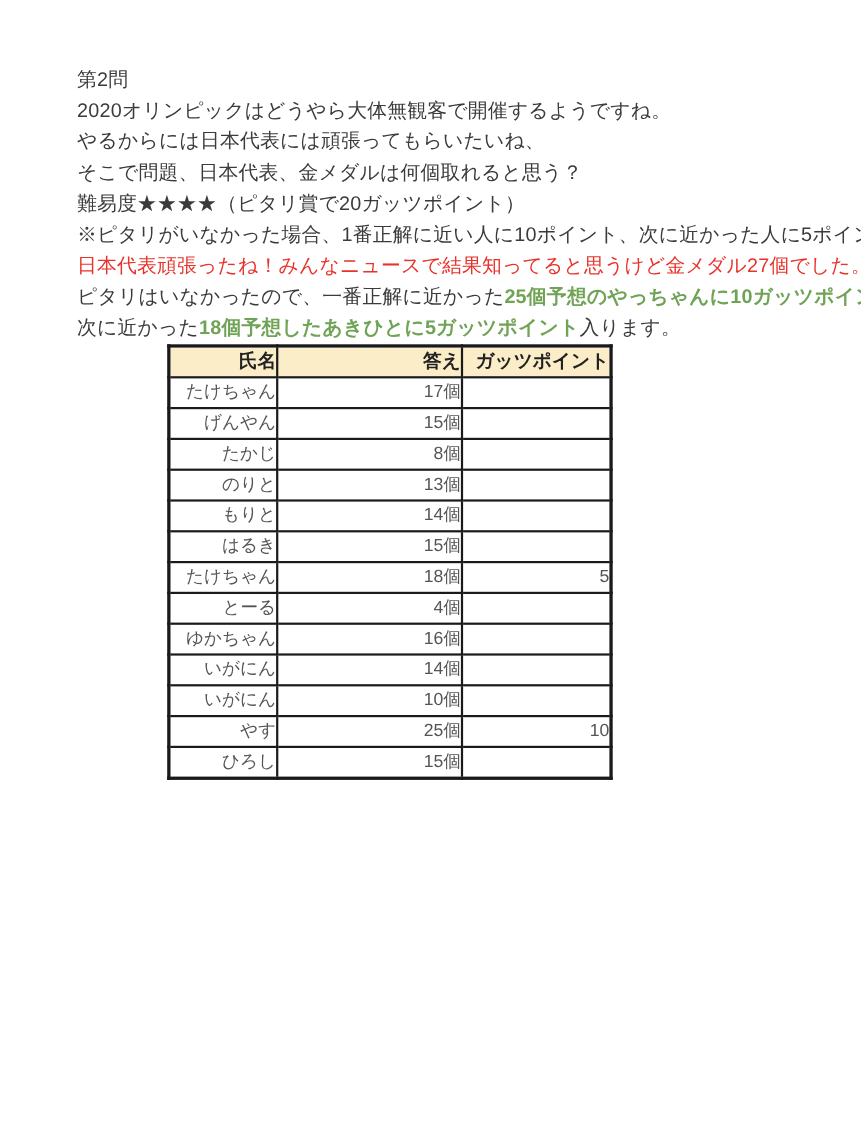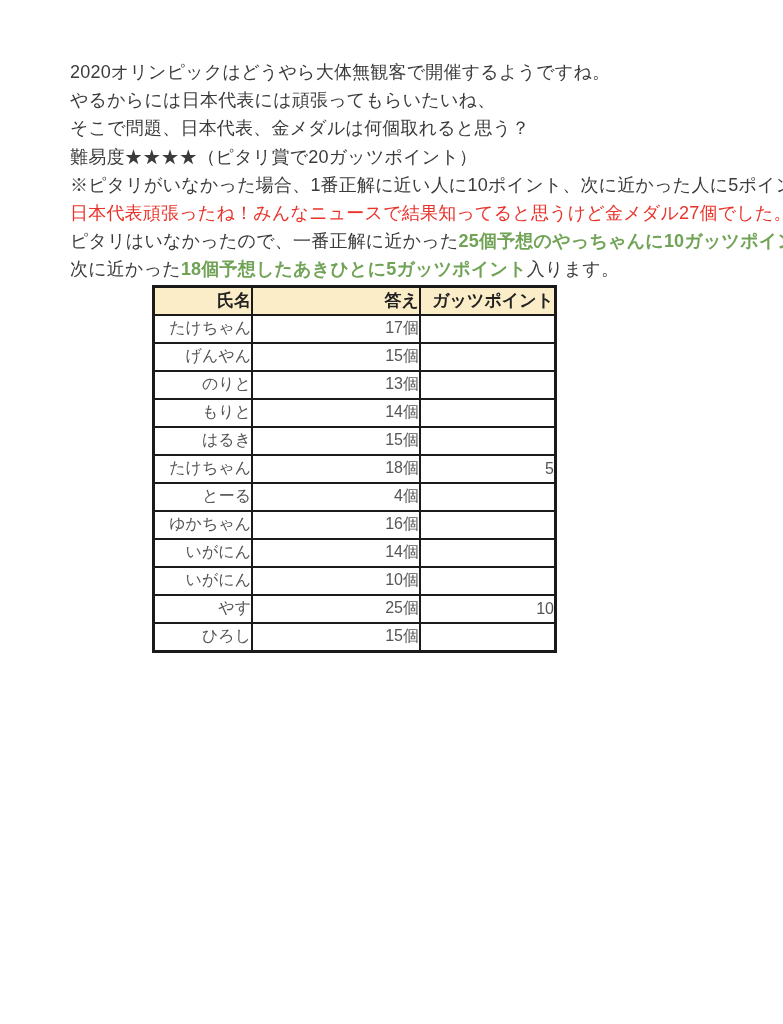--- a/index.html
+++ b/index.html
@@ -64,20 +64,21 @@
   }
   .col-name   { width: 96px;  }
   .col-answer { width: 166px; margin-top: 20px; }
   .col-points { width: 133px; }
 </style>
 </head>
 <body>
 
 <div class="content">
 
+  <div class="line">第2問</div>
   <div class="line">2020オリンピックはどうやら大体無観客で開催するようですね。</div>
   <div class="line">やるからには日本代表には頑張ってもらいたいね、</div>
   <div class="line">そこで問題、日本代表、金メダルは何個取れると思う？</div>
   <div class="line">難易度★★★★（ピタリ賞で20ガッツポイント）</div>
   <div class="line">※ピタリがいなかった場合、1番正解に近い人に10ポイント、次に近かった人に5ポイント</div>
   <div class="line">
     <span class="red">日本代表頑張ったね！みんなニュースで結果知ってると思うけど金メダル27個でした。</span>
   </div>
   <div class="line">
     <span>ピタリはいなかったので、一番正解に近かった</span><span class="green">25個予想のやっちゃんに10ガッツポイント</span>
@@ -96,20 +97,25 @@
     </thead>
     <tbody>
       <tr>
         <td>たけちゃん</td>
         <td>17個</td>
         <td></td>
       </tr>
       <tr>
         <td>げんやん</td>
         <td>15個</td>
+        <td></td>
+      </tr>
+      <tr>
+        <td>たかじ</td>
+        <td>8個</td>
         <td></td>
       </tr>
       <tr>
         <td>のりと</td>
         <td>13個</td>
         <td></td>
       </tr>
       <tr>
         <td>もりと</td>
         <td>14個</td>

